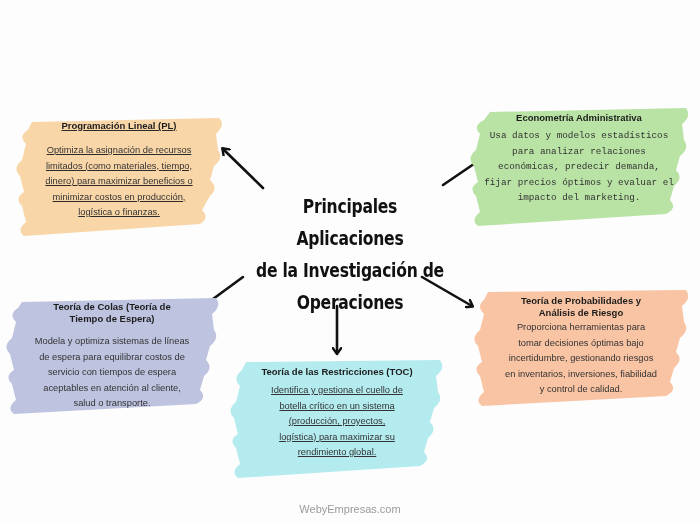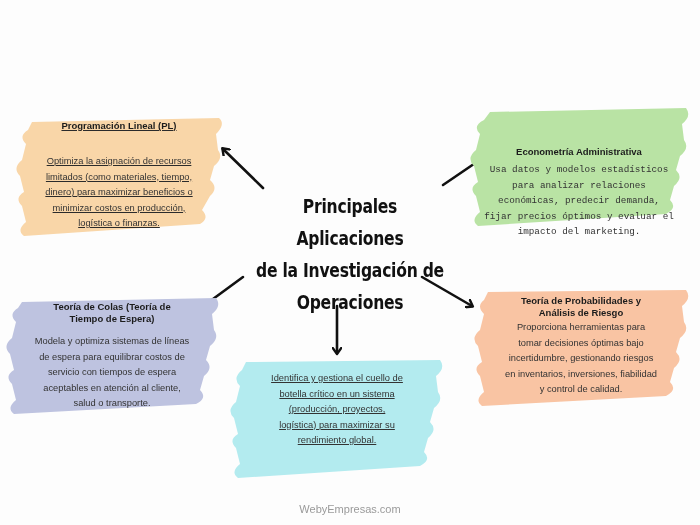--- a/index.html
+++ b/index.html
@@ -30,35 +30,35 @@
     <line x1="422" y1="277" x2="472" y2="306" marker-end="url(#ah)"></line>
   </g>
 </svg>
 
 <div class="card" style="left:14px;top:114px;width:210px;height:126px;">
   <svg class="bg" viewBox="0 0 210 126" preserveAspectRatio="none">
     <path d="M18,8 L205,4 Q212,10 202,20 L204,36 Q210,44 200,52 L196,66 Q205,74 196,82 L188,96 Q196,104 186,110 L10,122 Q2,116 12,108 L8,92 Q0,84 10,78 L6,62 Q-2,54 8,46 L12,30 Q4,22 14,16 Z" fill="#f9d6a8"></path>
   </svg>
   <div class="content" style="padding-top:6px;text-decoration:underline;">
     <h3>Programación Lineal (PL)</h3>
-    <p style="margin-top:22px;">
+    <p style="margin-top:11px;">
       <span>Optimiza la asignación de recursos</span><br>
       <span>limitados (como materiales, tiempo,</span><br>
       <span>dinero) para maximizar beneficios o</span><br>
       <span>minimizar costos en producción,</span><br>
       <span>logística o finanzas.</span>
     </p>
   </div>
 </div>
 
 <div class="card" style="left:468px;top:106px;width:222px;height:124px;">
   <svg class="bg" viewBox="0 0 222 124" preserveAspectRatio="none">
     <path d="M22,6 L218,2 Q224,10 214,18 L216,34 Q222,42 212,50 L208,64 Q216,72 206,80 L202,94 Q210,102 198,108 L10,120 Q2,114 12,106 L8,90 Q0,82 10,76 L6,60 Q-2,52 8,44 L12,28 Q4,20 16,14 Z" fill="#b9e3a4"></path>
   </svg>
-  <div class="content" style="padding-top:6px;margin-top:34px;">
+  <div class="content" style="padding-top:6px;">
     <h3>Econometría Administrativa</h3>
     <p style="margin-top:4px;font-family:Liberation Mono, monospace;">
       <span>Usa datos y modelos estadísticos</span><br>
       <span>para analizar relaciones</span><br>
       <span>económicas, predecir demanda,</span><br>
       <span>fijar precios óptimos y evaluar el</span><br>
       <span>impacto del marketing.</span>
     </p>
   </div>
 </div>
@@ -80,20 +80,21 @@
       <span>salud o transporte.</span>
     </p>
   </div>
 </div>
 
 <div class="card" style="left:230px;top:358px;width:214px;height:122px;">
   <svg class="bg" viewBox="0 0 214 122" preserveAspectRatio="none">
     <path d="M16,4 L210,2 Q216,10 206,18 L208,34 Q214,42 204,50 L200,64 Q208,72 198,80 L194,94 Q202,102 190,108 L8,120 Q0,114 10,106 L6,90 Q-2,82 8,76 L4,60 Q-4,52 6,44 L10,28 Q2,20 12,12 Z" fill="#b3ebef"></path>
   </svg>
   <div class="content" style="padding-top:8px;">
+    <h3>Teoría de las Restricciones (TOC)</h3>
     <p style="margin-top:5px;text-decoration:underline;">
       <span>Identifica y gestiona el cuello de</span><br>
       <span>botella crítico en un sistema</span><br>
       <span>(producción, proyectos,</span><br>
       <span>logística) para maximizar su</span><br>
       <span>rendimiento global.</span>
     </p>
   </div>
 </div>
 

